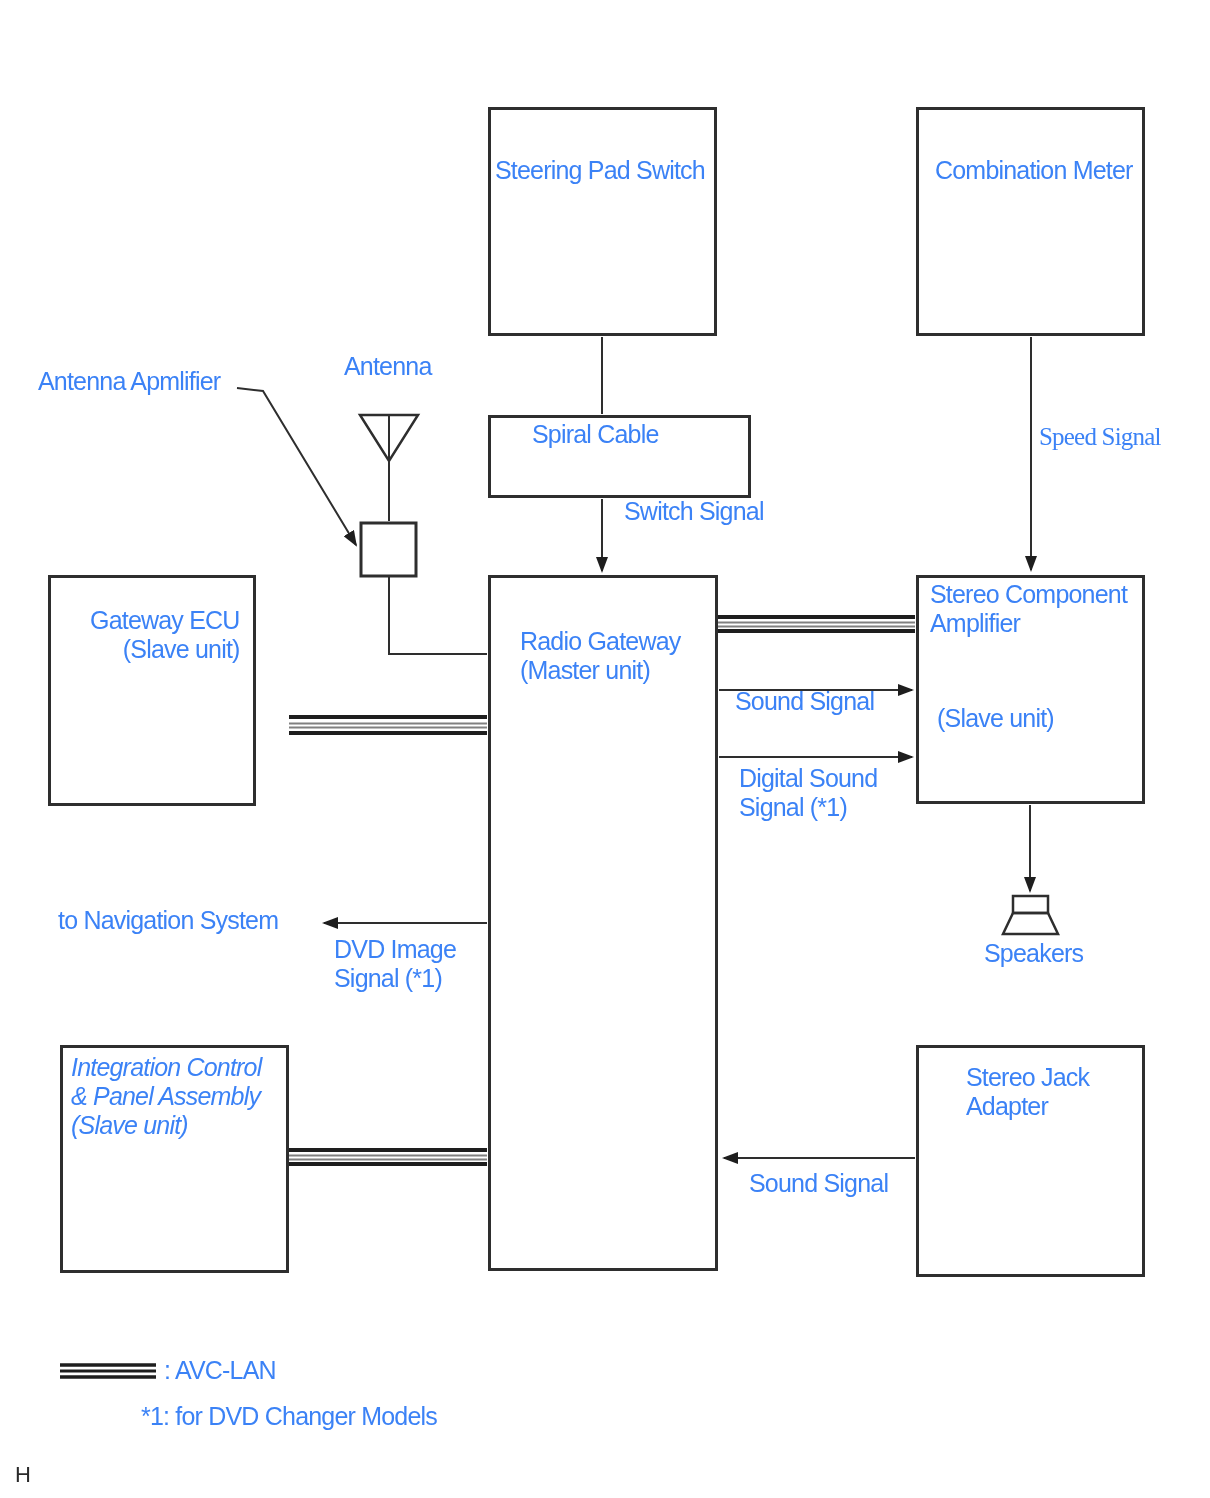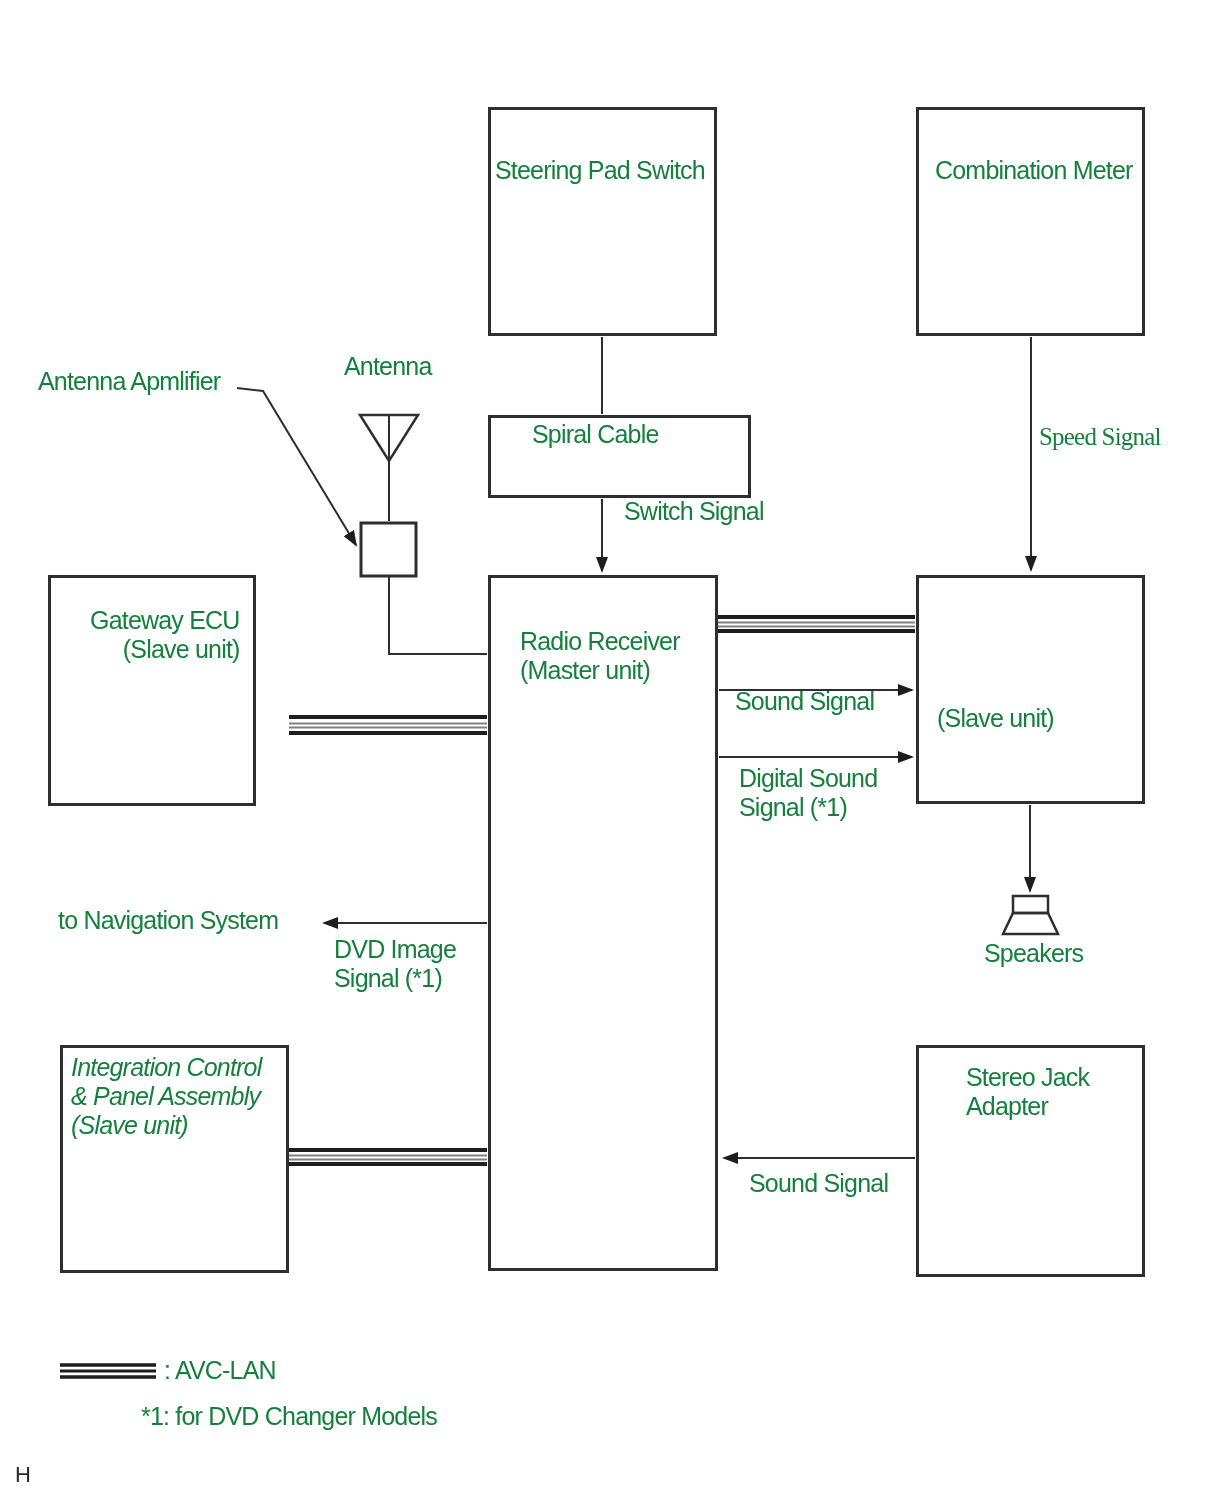--- a/index.html
+++ b/index.html
@@ -26,21 +26,21 @@
     border: 3px solid #2e2e2e;
     background: #ffffff;
     box-sizing: border-box;
   }
   .lbl {
     position: absolute;
     font-size: 25px;
     line-height: 29px;
     letter-spacing: -0.8px;
     white-space: pre-line;
-    color: #15803d;
+    color: #3b82f6;
   }
   .page-marker {
     position: absolute;
     font-size: 22px;
     line-height: 24px;
     color: #2a2a2a;
   }
 </style>
 </head>
 <body>
@@ -147,25 +147,27 @@
   <div class="box" style="left:488px; top:415px; width:263px; height:83px;">
     <div class="lbl" style="left:41px; top:2px;">Spiral Cable</div>
   </div>
 
   <div class="box" style="left:48px; top:575px; width:208px; height:231px;text-align:right;">
     <div class="lbl" style="left:39px; top:28px;">Gateway ECU
 (Slave unit)</div>
   </div>
 
   <div class="box" style="left:488px; top:575px; width:230px; height:696px;">
-    <div class="lbl" style="left:29px; top:49px;">Radio Receiver
+    <div class="lbl" style="left:29px; top:49px;">Radio Gateway
 (Master unit)</div>
   </div>
 
   <div class="box" style="left:916px; top:575px; width:229px; height:229px;">
+    <div class="lbl" style="left:11px; top:2px;">Stereo Component
+Amplifier</div>
     <div class="lbl" style="left:18px; top:126px;">(Slave unit)</div>
   </div>
 
   <div class="box" style="left:60px; top:1045px; width:229px; height:228px;font-style:italic;">
     <div class="lbl" style="left:8px; top:5px;">Integration Control
 &amp; Panel Assembly
 (Slave unit)</div>
   </div>
 
   <div class="box" style="left:916px; top:1045px; width:229px; height:232px;">

